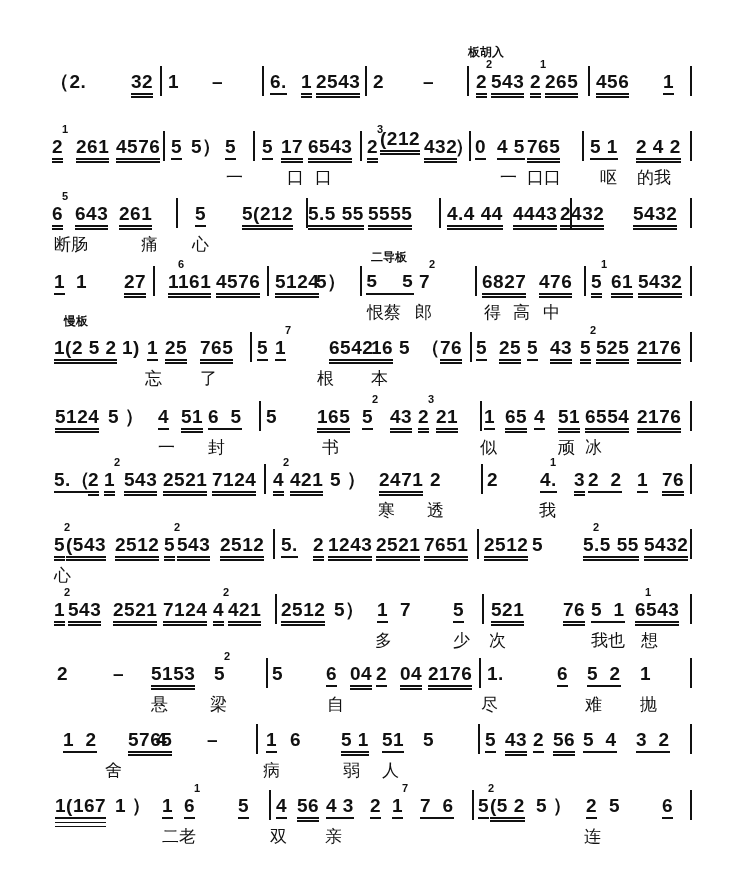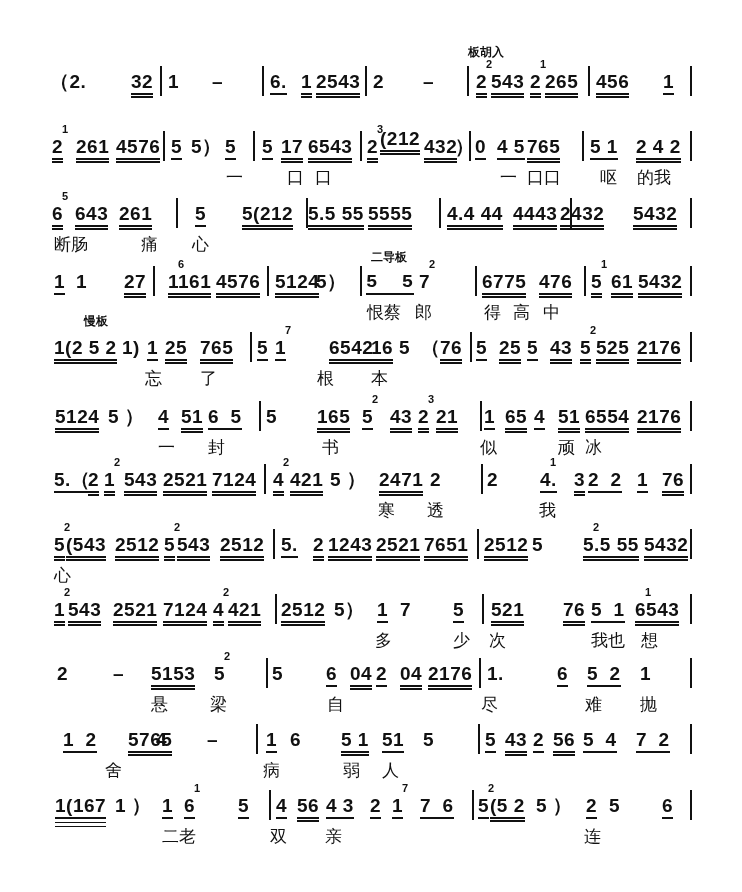--- a/index.html
+++ b/index.html
@@ -14,21 +14,21 @@
   .mark { position:absolute; font-size:12px; font-weight:bold; white-space:pre; }
   .bar { position:absolute; width:2px; height:30px; background:#111; }
   .sup { position:absolute; font-size:11px; font-weight:bold; }
 </style>
 </head>
 <body>
 
 <div id="score">
   <div class="mark" style="left:468px; top:44px;">板胡入</div>
   <div class="mark" style="left:371px; top:249px;">二导板</div>
-  <div class="mark" style="left:84px; top:313px;">慢板</div>
+  <div class="mark" style="left:64px; top:313px;">慢板</div>
   <div id="rows">
       <div>
         <div class="bar" style="left: 160px; top: 66px;"></div>
         <div class="bar" style="left: 262px; top: 66px;"></div>
         <div class="bar" style="left: 365px; top: 66px;"></div>
         <div class="bar" style="left: 467px; top: 66px;"></div>
         <div class="bar" style="left: 588px; top: 66px;"></div>
         <div class="bar" style="left: 690px; top: 66px;"></div>
         <span class="tok" style="left: 50px; top: 72px;">（2.</span>
         <span class="tok u2" style="left: 131px; top: 72px;">32</span>
@@ -116,21 +116,21 @@
         <span class="tok" style="left: 76px; top: 272px;">1</span>
         <span class="tok u2" style="left: 124px; top: 272px;">27</span>
         <span class="tok u2" style="left: 168px; top: 272px;">1161</span>
         <span class="sup" style="left: 178px; top: 258px;">6</span>
         <span class="tok u2" style="left: 216px; top: 272px;">4576</span>
         <span class="tok u2" style="left: 275px; top: 272px;">5124</span>
         <span class="tok" style="left: 316px; top: 272px;">5）</span>
         <span class="tok u1" style="left: 366px; top: 272px; font-family: Liberation Mono, monospace;">5  5</span>
         <span class="tok" style="left: 419px; top: 272px;">7</span>
         <span class="sup" style="left: 429px; top: 258px;">2</span>
-        <span class="tok u2" style="left: 482px; top: 272px;">6775</span>
+        <span class="tok u2" style="left: 482px; top: 272px;">6827</span>
         <span class="tok u2" style="left: 539px; top: 272px;">476</span>
         <span class="tok u2" style="left: 591px; top: 272px;">5</span>
         <span class="sup" style="left: 601px; top: 258px;">1</span>
         <span class="tok u2" style="left: 611px; top: 272px;">61</span>
         <span class="tok u2" style="left: 638px; top: 272px;">5432</span>
         <span class="lyr" style="left: 367px; top: 304px;">恨蔡</span>
         <span class="lyr" style="left: 415px; top: 304px;">郎</span>
         <span class="lyr" style="left: 484px; top: 304px;">得</span>
         <span class="lyr" style="left: 513px; top: 304px;">高</span>
         <span class="lyr" style="left: 543px; top: 304px;">中</span>
@@ -312,21 +312,21 @@
         <span class="tok u1" style="left: 266px; top: 730px;">1</span>
         <span class="tok" style="left: 290px; top: 730px;">6</span>
         <span class="tok u2" style="left: 341px; top: 730px;">5 1</span>
         <span class="tok u1" style="left: 382px; top: 730px;">51</span>
         <span class="tok" style="left: 423px; top: 730px;">5</span>
         <span class="tok u1" style="left: 485px; top: 730px;">5</span>
         <span class="tok u2" style="left: 505px; top: 730px;">43</span>
         <span class="tok u1" style="left: 533px; top: 730px;">2</span>
         <span class="tok u2" style="left: 553px; top: 730px;">56</span>
         <span class="tok u1" style="left: 583px; top: 730px;">5  4</span>
-        <span class="tok u1" style="left: 636px; top: 730px;">7  2</span>
+        <span class="tok u1" style="left: 636px; top: 730px;">3  2</span>
         <span class="lyr" style="left: 105px; top: 762px;">舍</span>
         <span class="lyr" style="left: 263px; top: 762px;">病</span>
         <span class="lyr" style="left: 343px; top: 762px;">弱</span>
         <span class="lyr" style="left: 382px; top: 762px;">人</span>
       </div>
       <div>
         <div class="bar" style="left: 269px; top: 790px;"></div>
         <div class="bar" style="left: 472px; top: 790px;"></div>
         <div class="bar" style="left: 690px; top: 790px;"></div>
         <span class="tok u3" style="left: 55px; top: 796px;">1(167</span>

